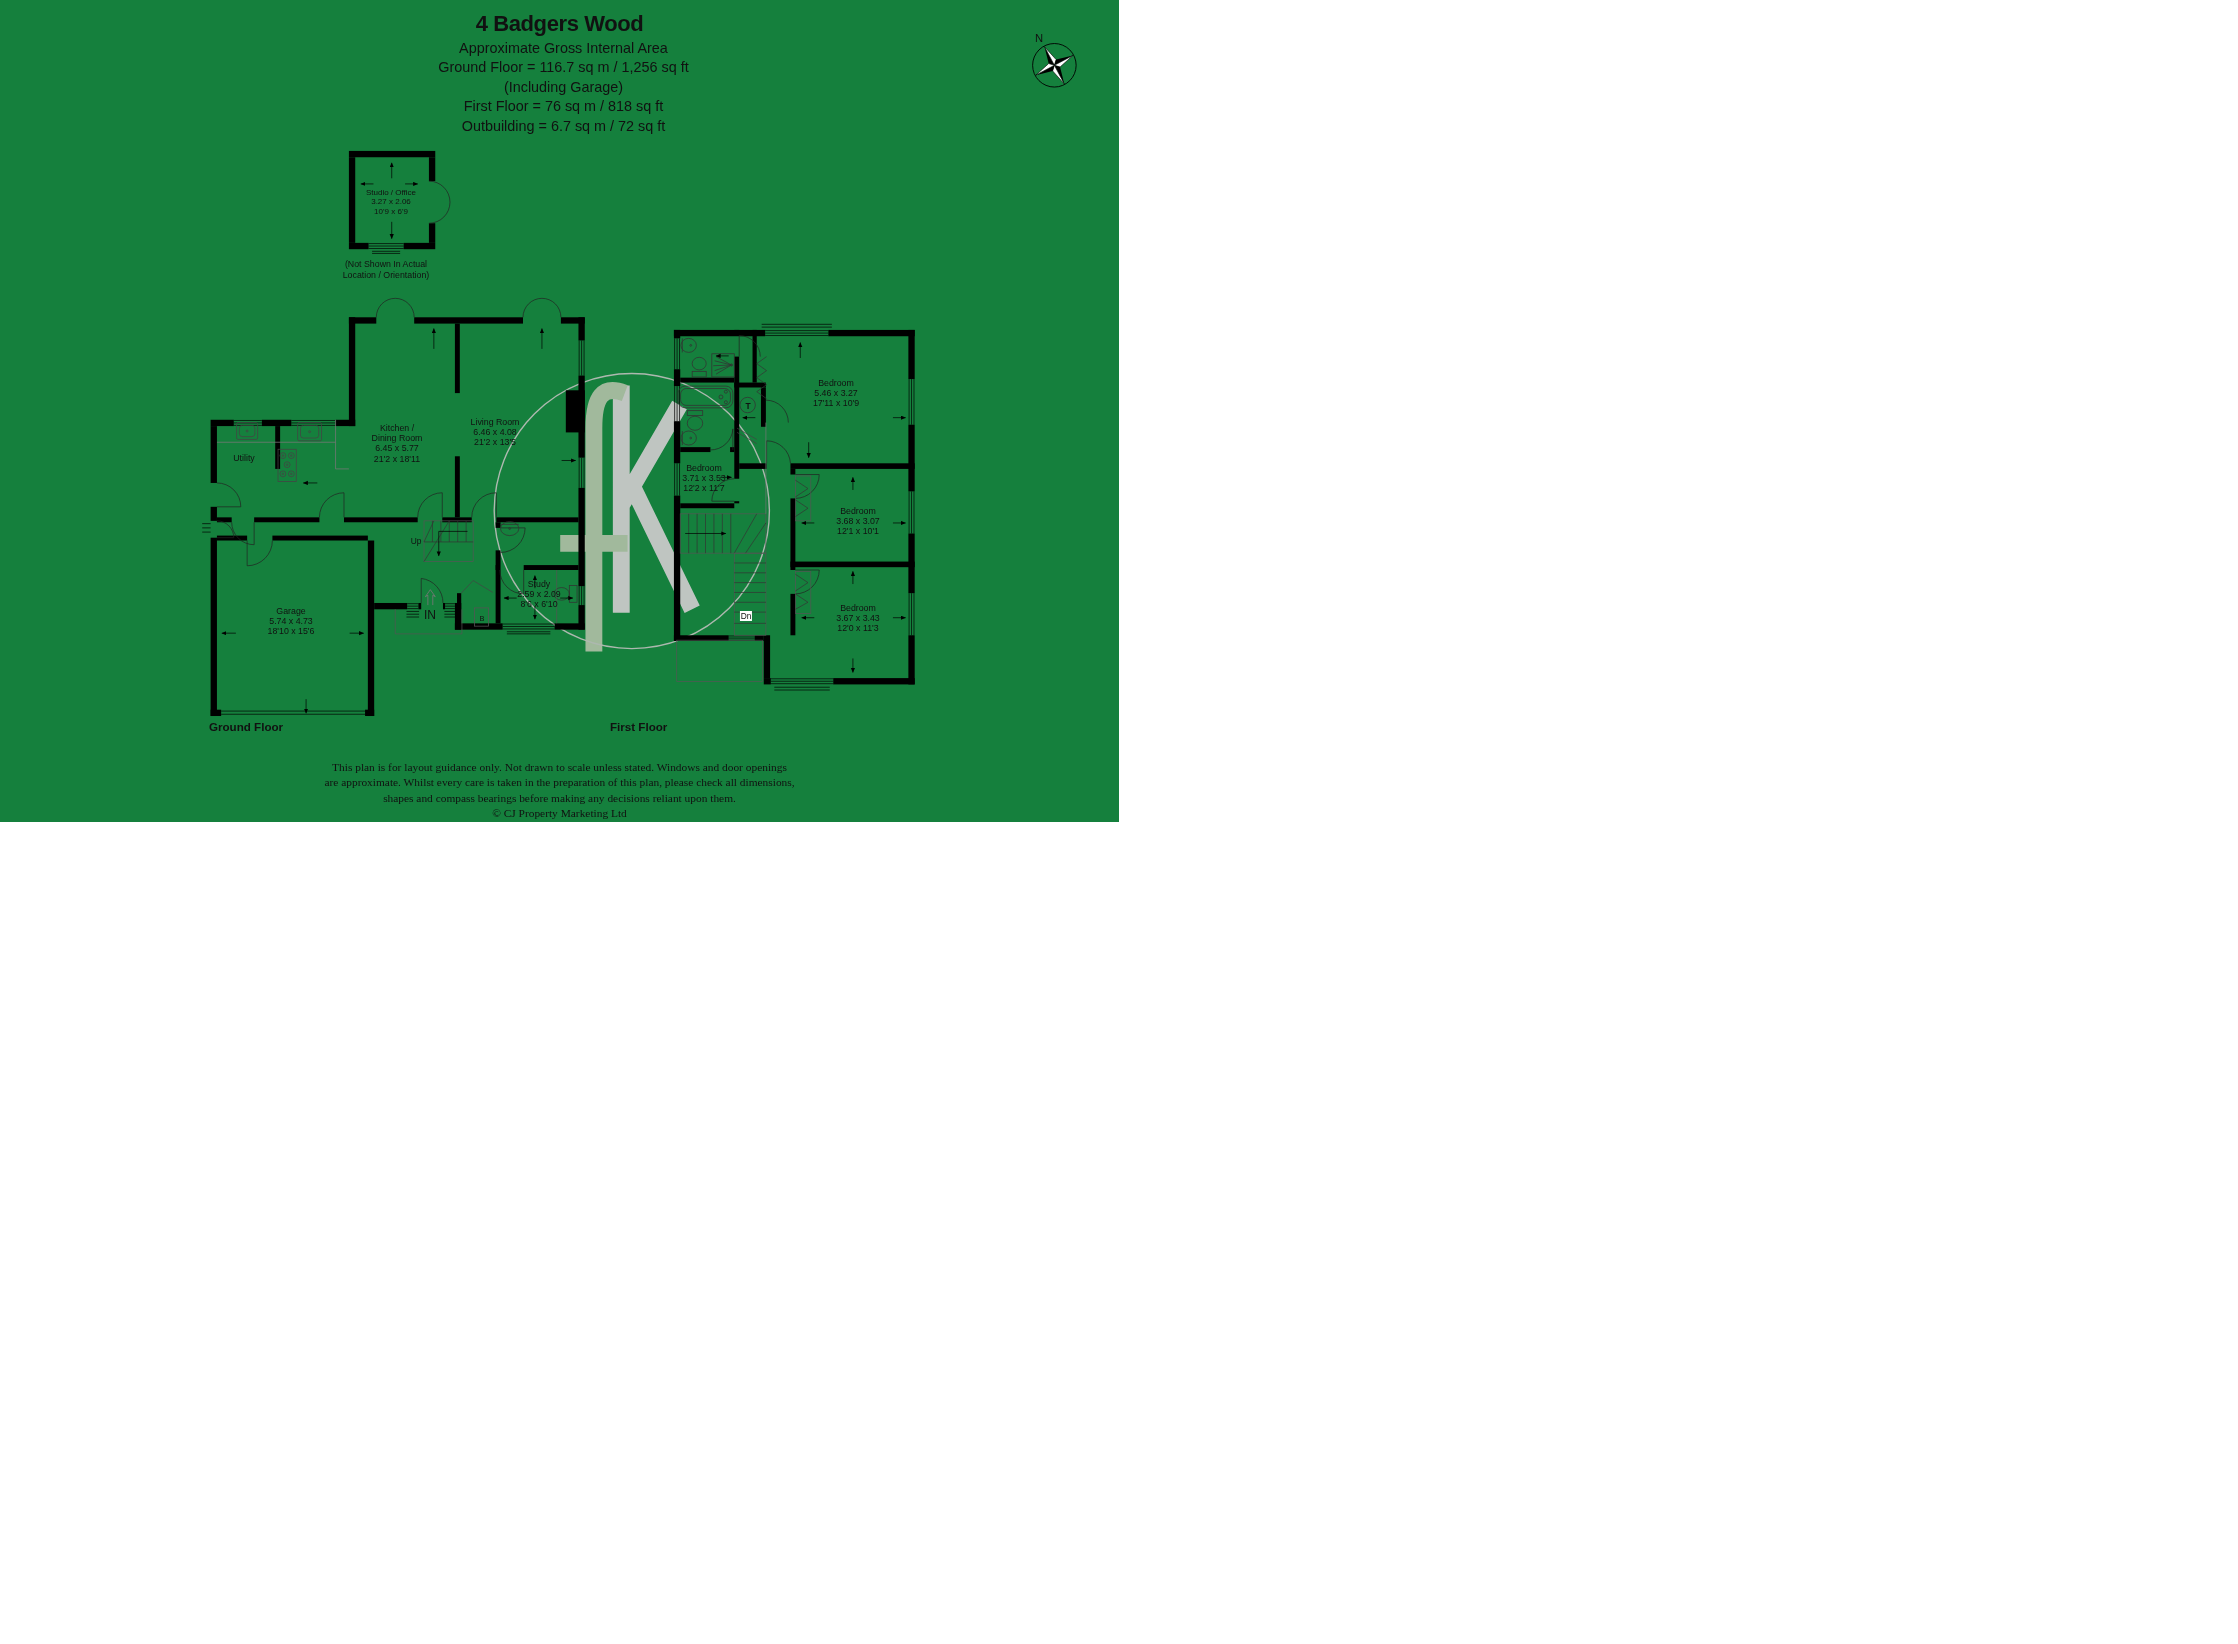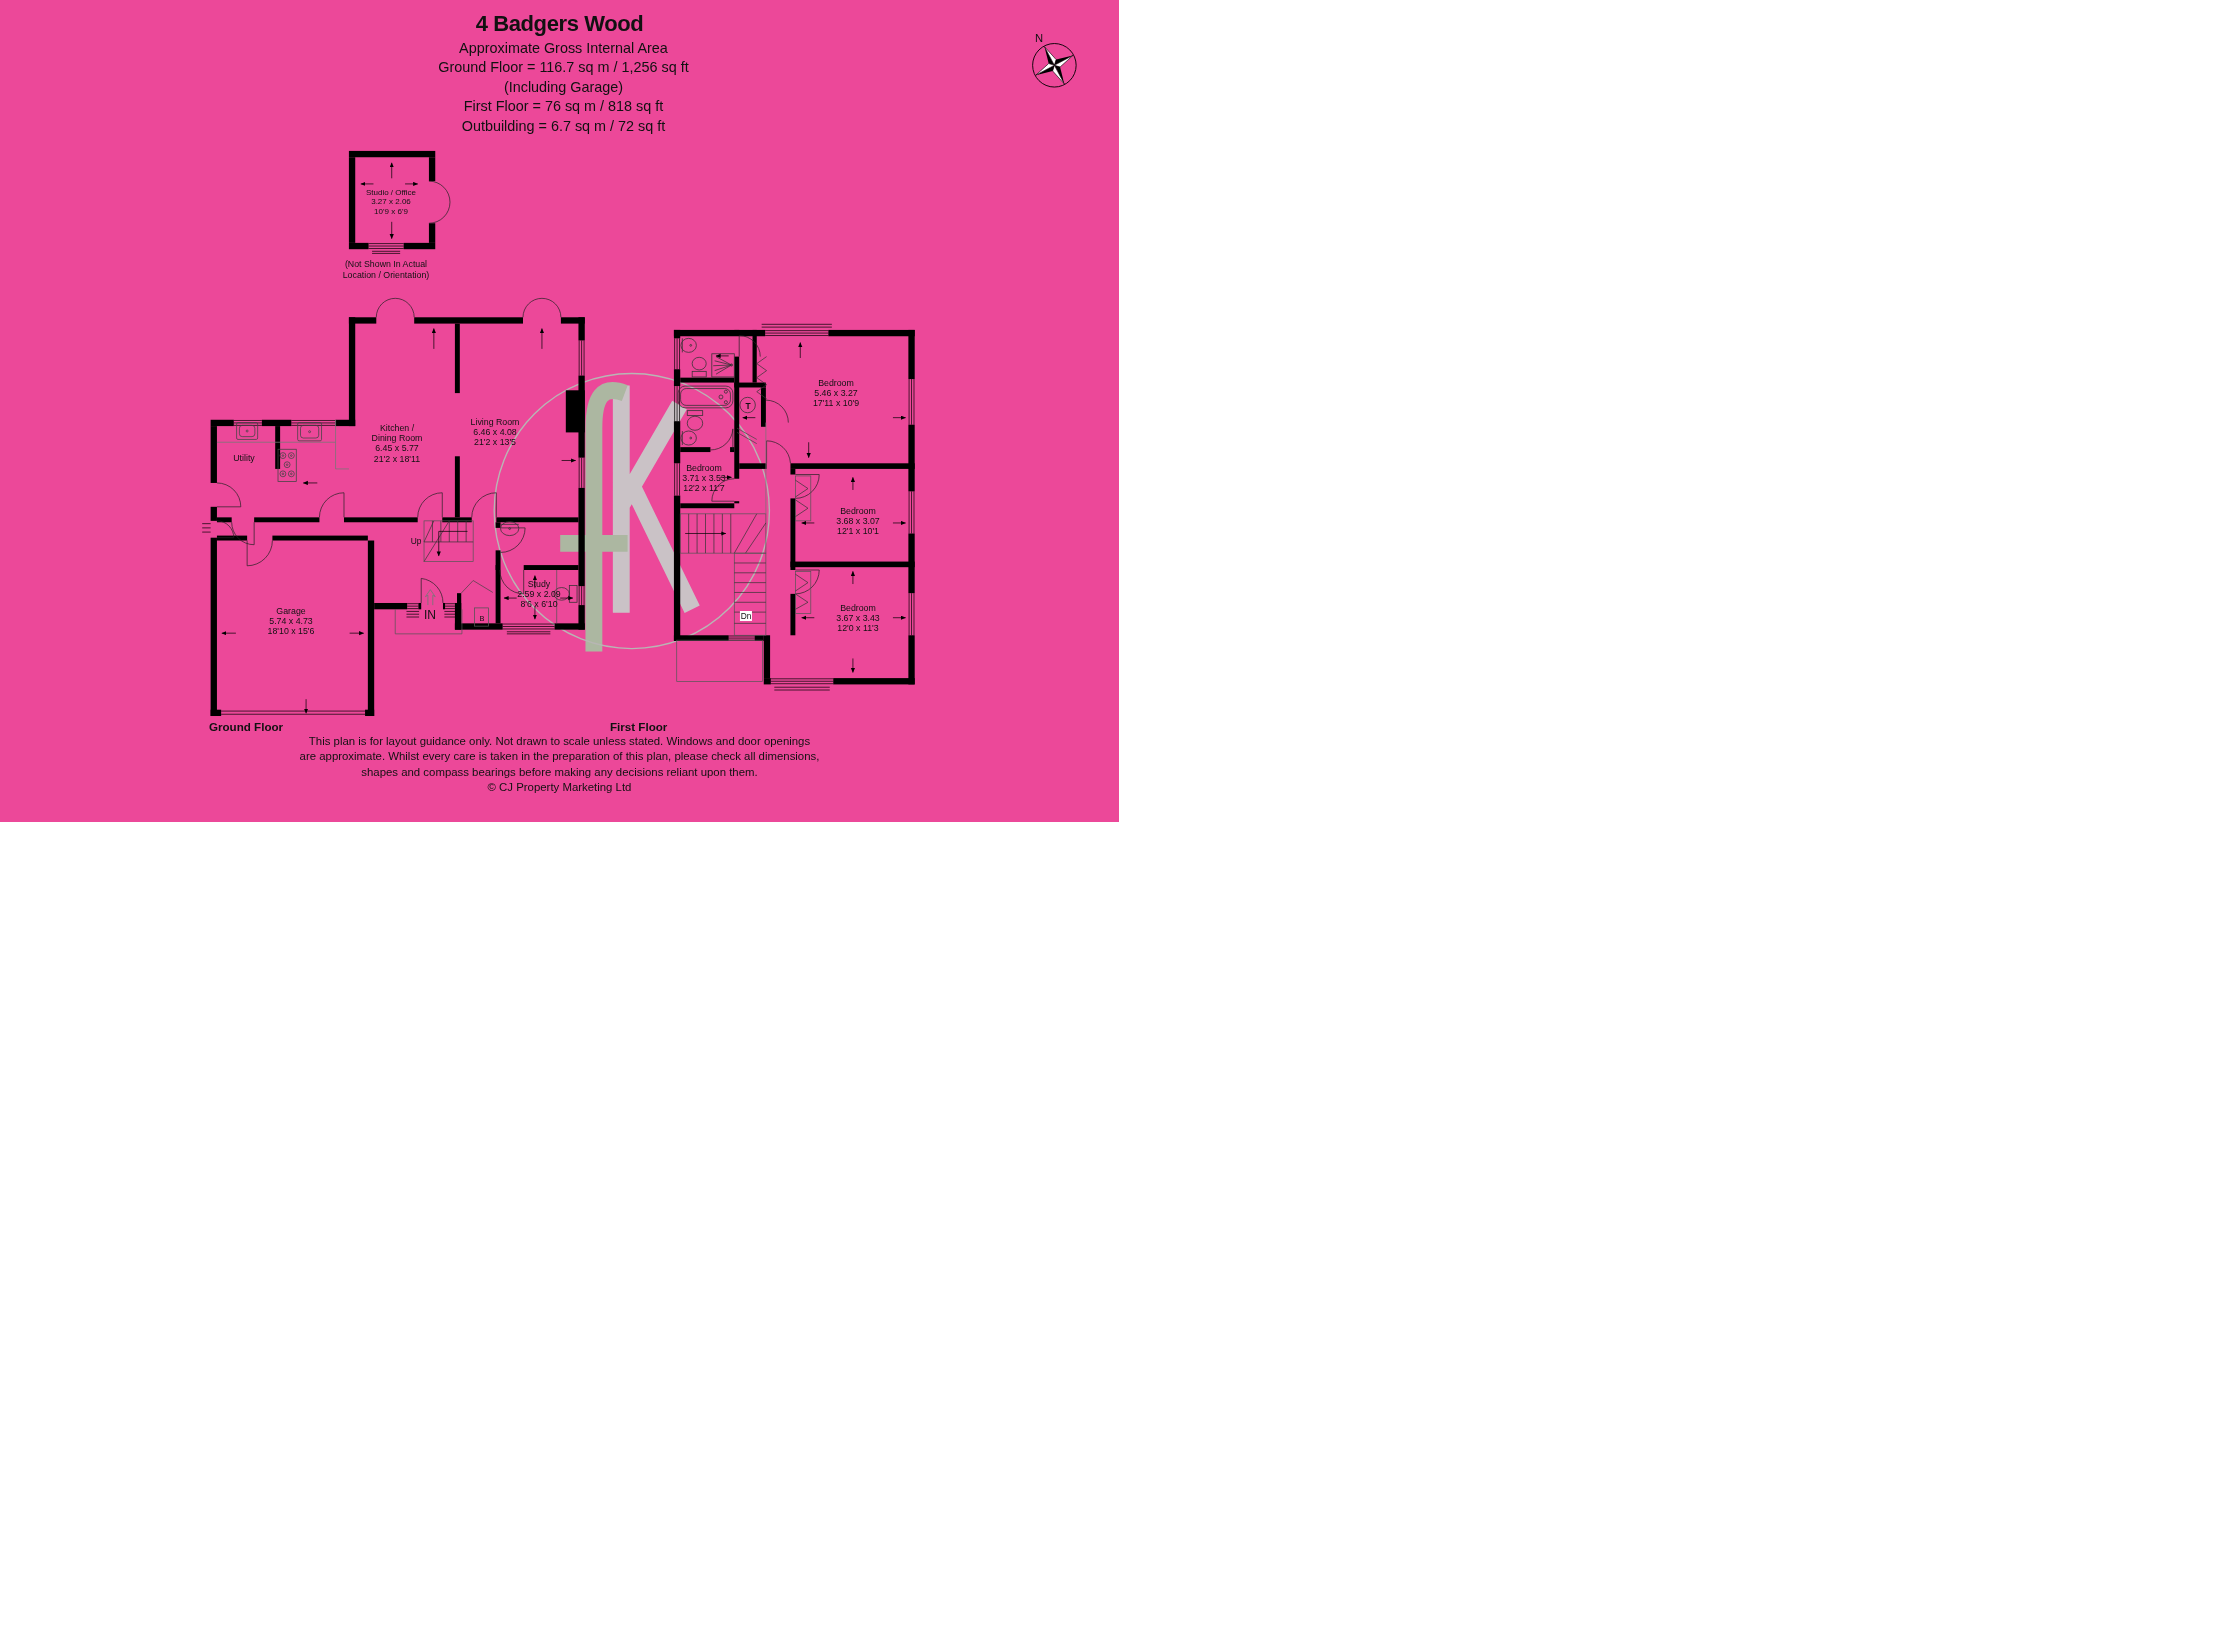--- a/index.html
+++ b/index.html
@@ -1,16 +1,16 @@
 <!DOCTYPE html>
 <html style="font-size:11.2px"><head>
 <meta charset="utf-8">
 <style>
   html,body{margin:0;padding:0;background:#ffffff;}
-  #canvas{position:relative;width:1119px;height:822px;background:#ec4899;overflow:hidden;
+  #canvas{position:relative;width:1119px;height:822px;background:#15803d;overflow:hidden;
           font-family:"Liberation Sans","DejaVu Sans",sans-serif;color:#111;}
   svg{position:absolute;left:0;top:0;}
   .txt{position:absolute;transform:translate(-50%,-50%);text-align:center;white-space:nowrap;color:#111;}
   .room-label{font-size:8.8px;line-height:1.16;}
   .room-label span{display:block;}
   .header{position:absolute;left:0;top:0;width:1119px;text-align:center;line-height:1.3;}
   .header .title{font-size:22px;font-weight:bold;letter-spacing:-0.4px;margin-top:9.8px;}
   .header .sub{font-size:14.4px;margin-top:0.7px;margin-left:8px;}
   .floor-label{position:absolute;font-size:11.6px;font-weight:bold;transform:none;white-space:nowrap;}
   .footer{position:absolute;left:0;width:1119px;text-align:center;font-size:11.4px;line-height:1.34;}
@@ -545,21 +545,21 @@
     <span>Bedroom</span>
     <span>3.71 x 3.53</span>
     <span>12'2 x 11'7</span>
   </div>
   <div class="txt updn" style="left:746px;top:616px;background:#fff;padding:0 0.7px;">Dn</div>
   <div class="txt t-label" style="left:748px;top:406px;">T</div>
 
   <div class="floor-label" style="left:209px;top:720px;">Ground Floor</div>
   <div class="floor-label" style="left:610px;top:720px;">First Floor</div>
 
-  <div class="footer" style="top:734px;">
+  <div class="footer" style="top:760px;font-family:Liberation Serif, serif;">
     <div>This plan is for layout guidance only. Not drawn to scale unless stated. Windows and door openings</div>
     <div>are approximate. Whilst every care is taken in the preparation of this plan, please check all dimensions,</div>
     <div>shapes and compass bearings before making any decisions reliant upon them.</div>
     <div>© CJ Property Marketing Ltd</div>
   </div>
 
 </div>
 
 
 </body></html>

